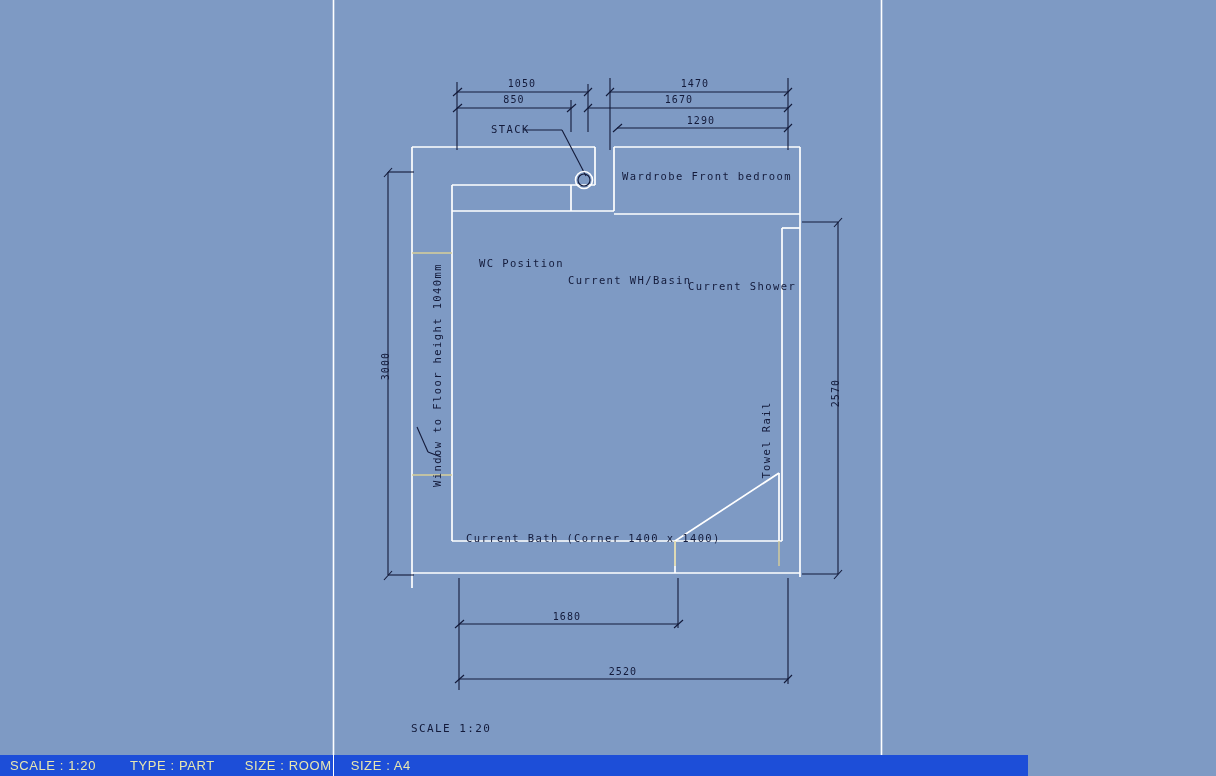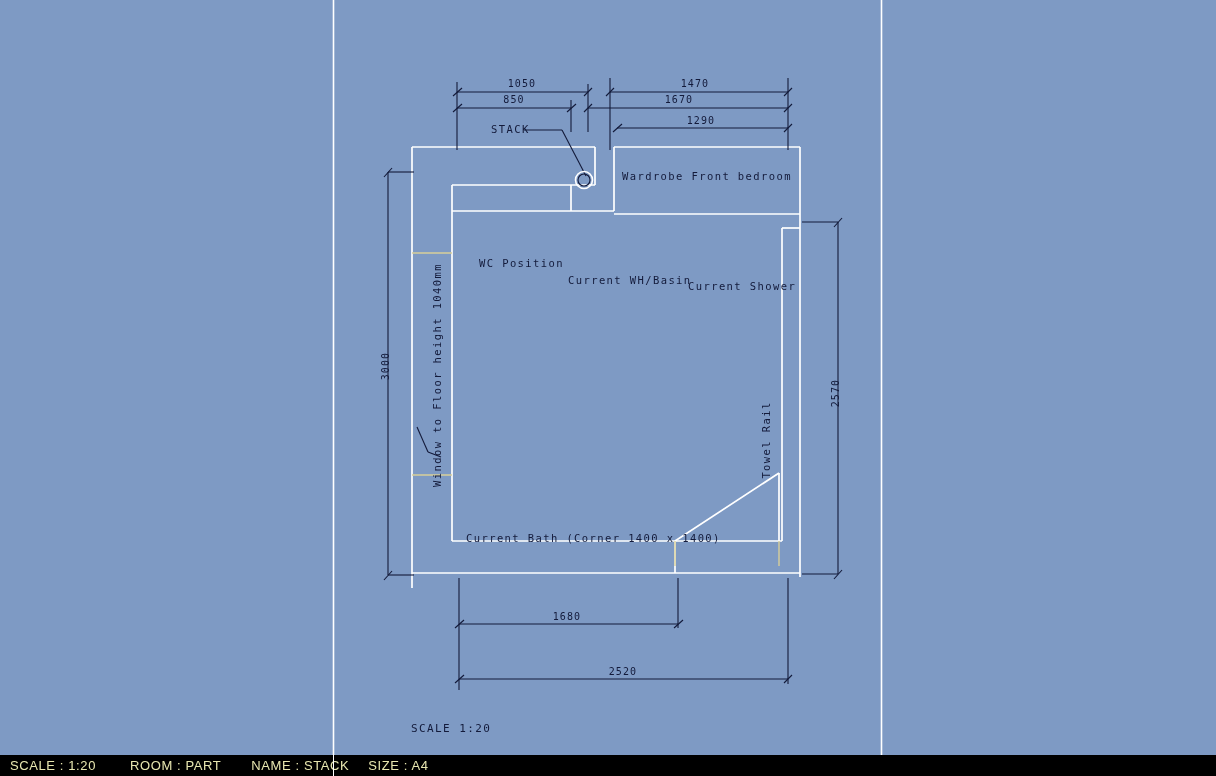--- a/index.html
+++ b/index.html
@@ -24,25 +24,25 @@
     left: 0;
     top: 0;
     width: 1216px;
     height: 776px;
     display: block;
   }
   .statusbar {
     position: absolute;
     left: 0;
     bottom: 0;
-    width: 1216px;
+    width: 1028px;
     height: 21px;
     display: flex;
     align-items: center;
-    background: #000000;
+    background: #1d4ed8;
     pointer-events: auto;
   }
   .statusbar .cell {
     color: #e8e7b0;
     font-family: "Liberation Sans", sans-serif;
     font-size: 13px;
     letter-spacing: 0.6px;
     white-space: nowrap;
   }
   .statusbar .c1 { margin-left: 10px; }
@@ -214,19 +214,19 @@
     <text class="lbltxt" x="466" y="542">Current Bath (Corner 1400 x 1400)</text>
 
     <text class="lbltxt" x="770" y="440" text-anchor="middle" transform="rotate(-90 770 440)">Towel Rail</text>
     <text class="lbltxt" x="441" y="375" text-anchor="middle" transform="rotate(-90 441 375)">Window to Floor height 1040mm</text>
 
     <text class="scaletxt" x="411" y="732">SCALE 1:20</text>
   </svg>
 
   <div class="statusbar">
     <span class="cell c1">SCALE : 1:20</span>
-    <span class="cell c2">ROOM : PART</span>
-    <span class="cell c3">NAME : STACK</span>
+    <span class="cell c2">TYPE : PART</span>
+    <span class="cell c3">SIZE : ROOM</span>
     <span class="cell c4">SIZE : A4</span>
     <span class="caret"></span>
   </div>
 
 </div>
 
 </body></html>

